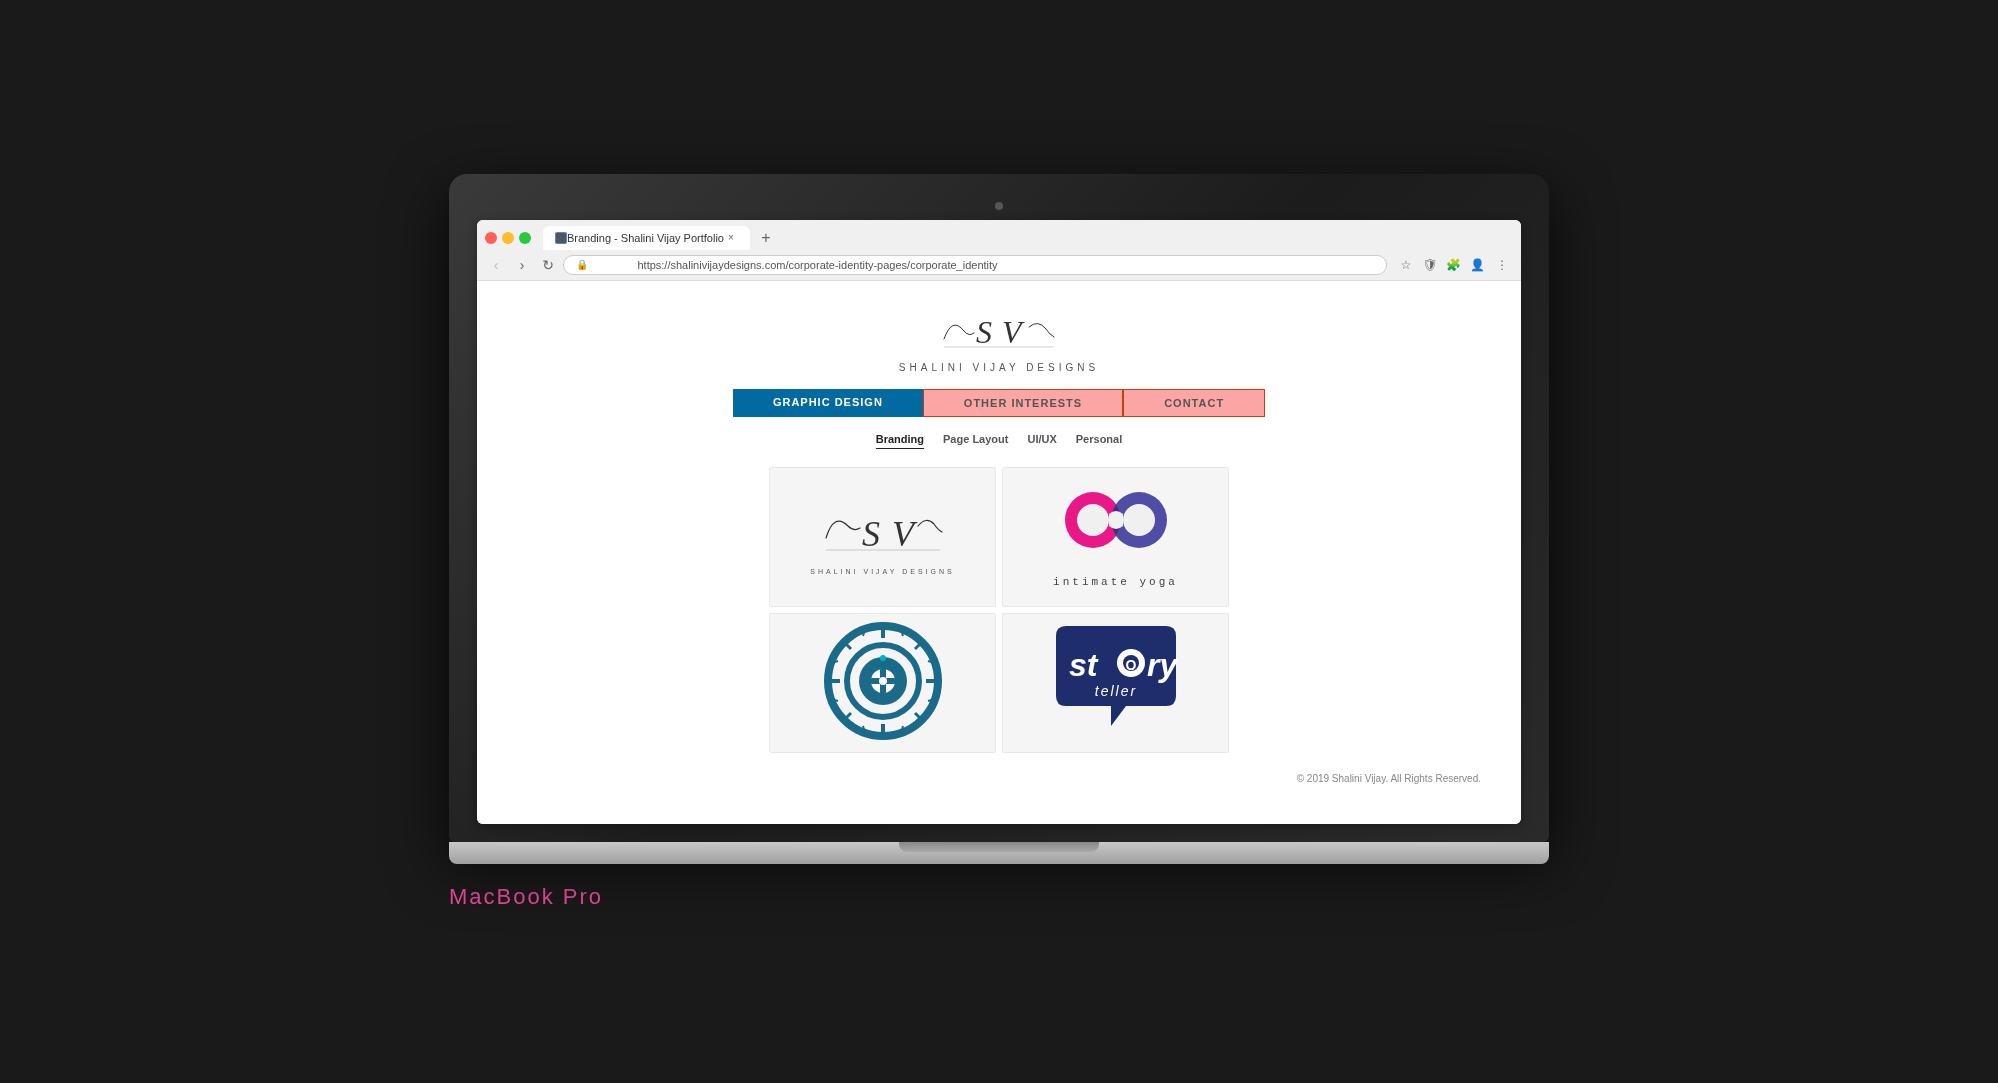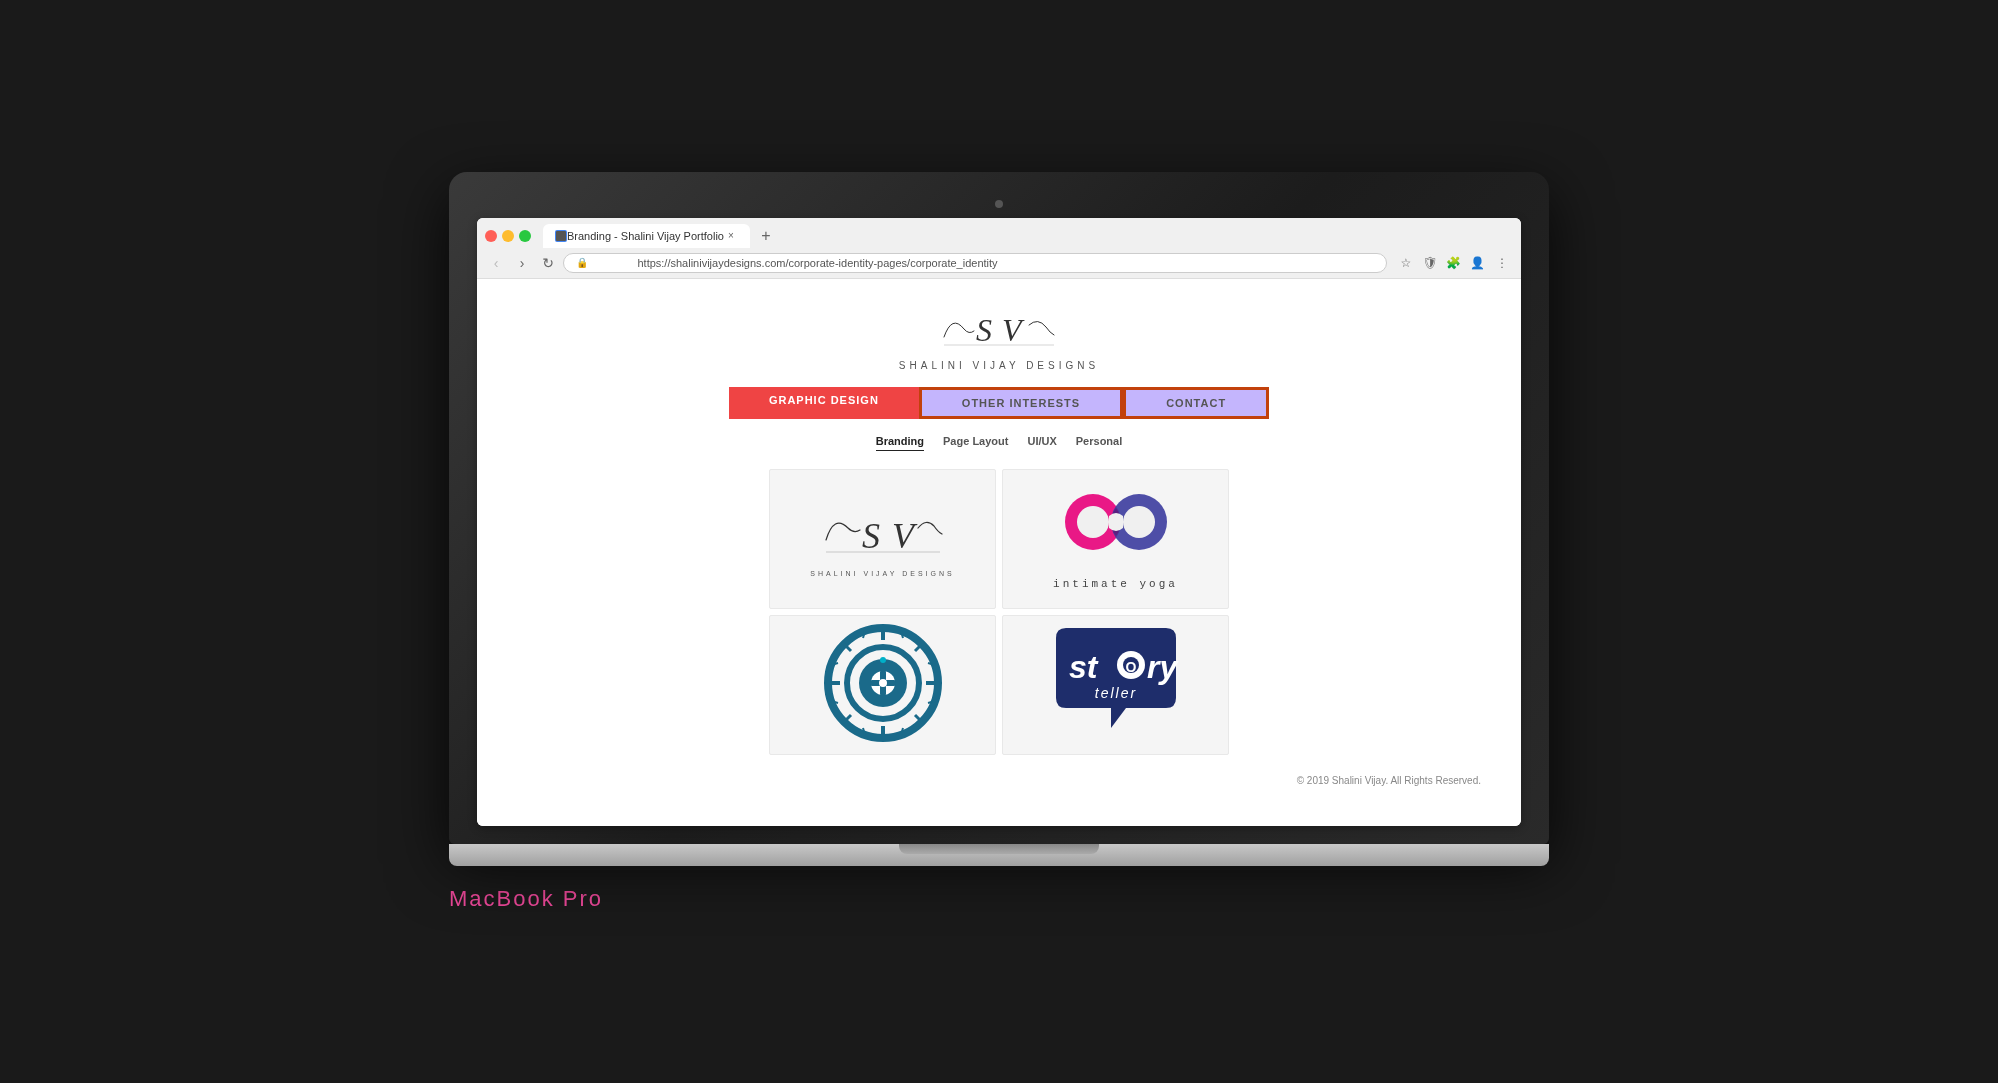--- a/index.html
+++ b/index.html
@@ -214,28 +214,28 @@
     .nav-item {
       padding: 7px 40px;
       font-size: 11px;
       letter-spacing: 1px;
       font-weight: 600;
       cursor: pointer;
       text-align: center;
     }
 
     .nav-item.active {
-      background: #ef4444;
+      background: #0369a1;
       color: #fff;
     }
 
     .nav-item.inactive {
-      background: #c4b5fd;
+      background: #fca5a5;
       color: #555;
-      border: 3px solid #c2410c;
+      border: 1px solid #c2410c;
     }
 
     
     .sub-nav {
       display: flex;
       justify-content: center;
       gap: 19px;
       margin-bottom: 18px;
     }
 

